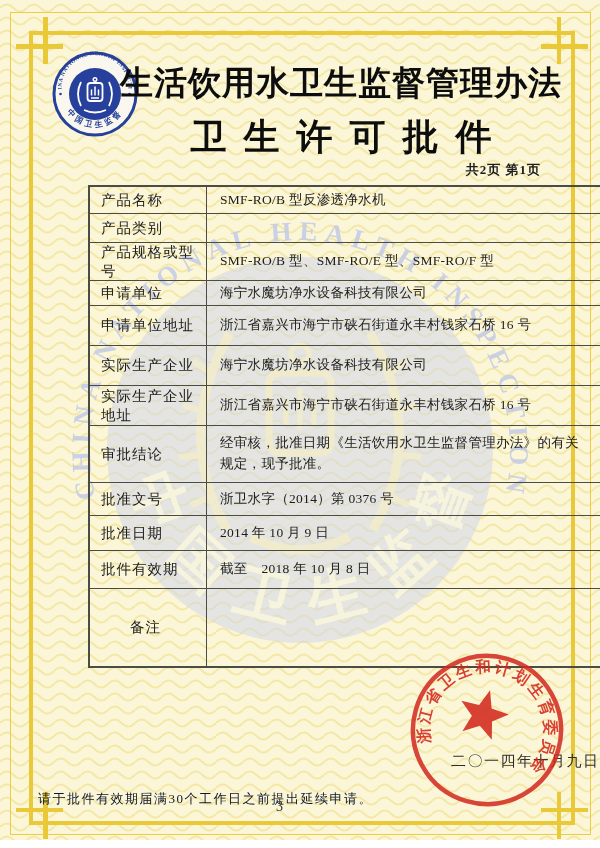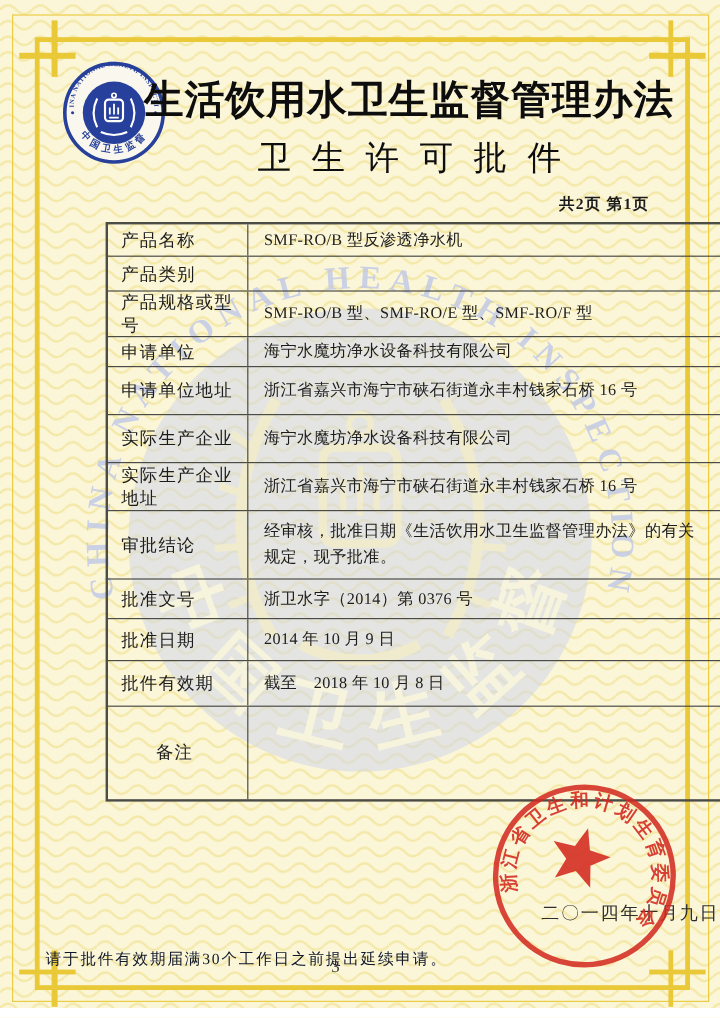--- a/index.html
+++ b/index.html
@@ -27,21 +27,21 @@
   .corn.bl::after{bottom:27px;left:0;height:4.5px;width:47px}
   .corn.br::before{right:27px;bottom:0;width:4.5px;height:47px}
   .corn.br::after{bottom:27px;right:0;height:4.5px;width:47px}
 
   .watermark{position:absolute;left:55px;top:205px;pointer-events:none;}
   .emblem{position:absolute;left:51px;top:50px;}
 
   .title-wrap{position:absolute;left:112px;right:30px;top:61px;text-align:center;
     font-family:"Liberation Sans","DejaVu Sans",sans-serif;color:#0d0d0d;}
   .title-1{font-size:33px;font-weight:800;letter-spacing:1px;white-space:nowrap;}
-  .title-2{font-size:28px;font-weight:400;letter-spacing:17px;text-indent:17px;margin-top:7px;white-space:nowrap;}
+  .title-2{font-size:36px;font-weight:700;letter-spacing:17px;text-indent:17px;margin-top:7px;white-space:nowrap;}
 
   .pagination{position:absolute;top:161px;right:59px;font-size:13px;font-weight:bold;letter-spacing:1px;}
 
   .cert-table{position:absolute;left:88px;top:185px;width:522px;
     border:2px solid #4c4c46;background:transparent;box-sizing:border-box;}
   .t-row{display:flex;box-sizing:border-box;border-bottom:1px solid #4c4c46;}
   .t-row:last-child{border-bottom:none;}
   .t-label{width:117px;box-sizing:border-box;border-right:1px solid #4c4c46;
     display:flex;align-items:center;padding-left:11px;font-size:14.5px;letter-spacing:1px;}
   .t-value{flex:1;display:flex;align-items:center;padding-left:13px;padding-right:24px;

